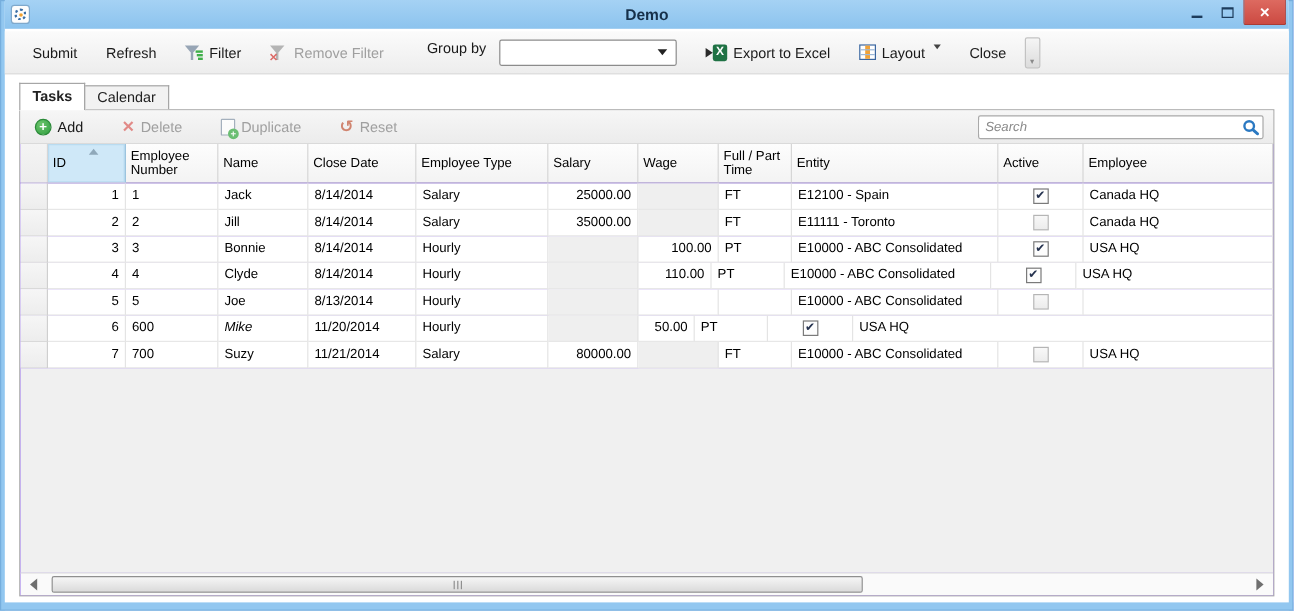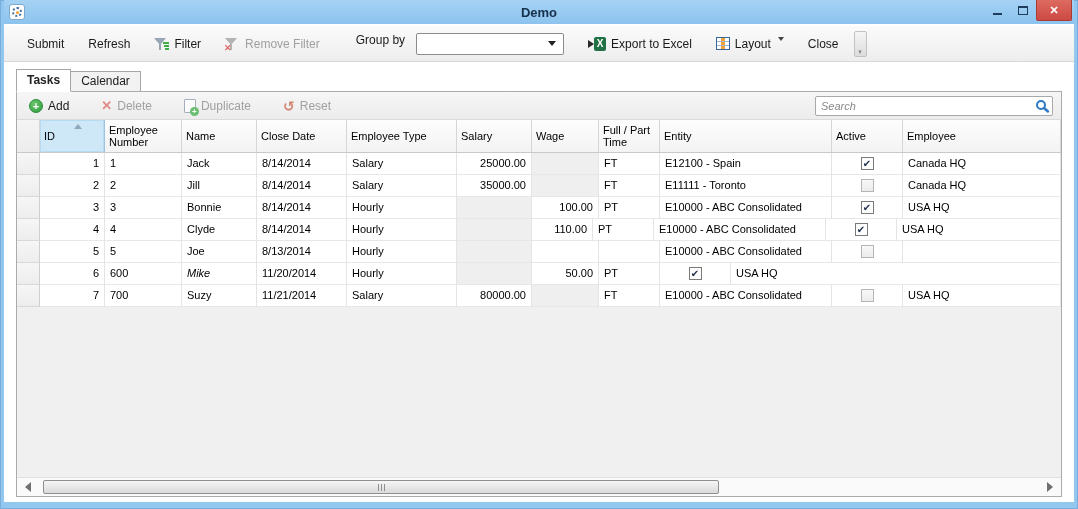--- a/index.html
+++ b/index.html
@@ -366,21 +366,21 @@
             <div class="gcell" style="width: 160px; flex: 1 1 0%;"></div>
           </div>
           <div class="grow">
             <div class="gcell ind-cell" style="width: 23px;"></div>
             <div class="gcell right" style="width: 65px;">6</div>
             <div class="gcell" style="width: 77px;">600</div>
             <div class="gcell" style="width: 75px; font-style: italic;">Mike</div>
             <div class="gcell" style="width: 90px;">11/20/2014</div>
             <div class="gcell" style="width: 110px;">Hourly</div>
             <div class="gcell right disabled-cell" style="width: 75px;"></div>
-            <div class="gcell right" style="width: 67px;">50.00</div>
+            <div class="gcell right" style="width: 47px;">50.00</div>
             <div class="gcell" style="width: 61px;">PT</div>
             <div class="gcell cb-cell" style="width: 71px;">
               <div class="cb checked">✔</div>
             </div>
             <div class="gcell" style="width: 160px; flex: 1 1 0%;">USA HQ</div>
           </div>
           <div class="grow">
             <div class="gcell ind-cell" style="width: 23px;"></div>
             <div class="gcell right" style="width: 65px;">7</div>
             <div class="gcell" style="width: 77px;">700</div>

